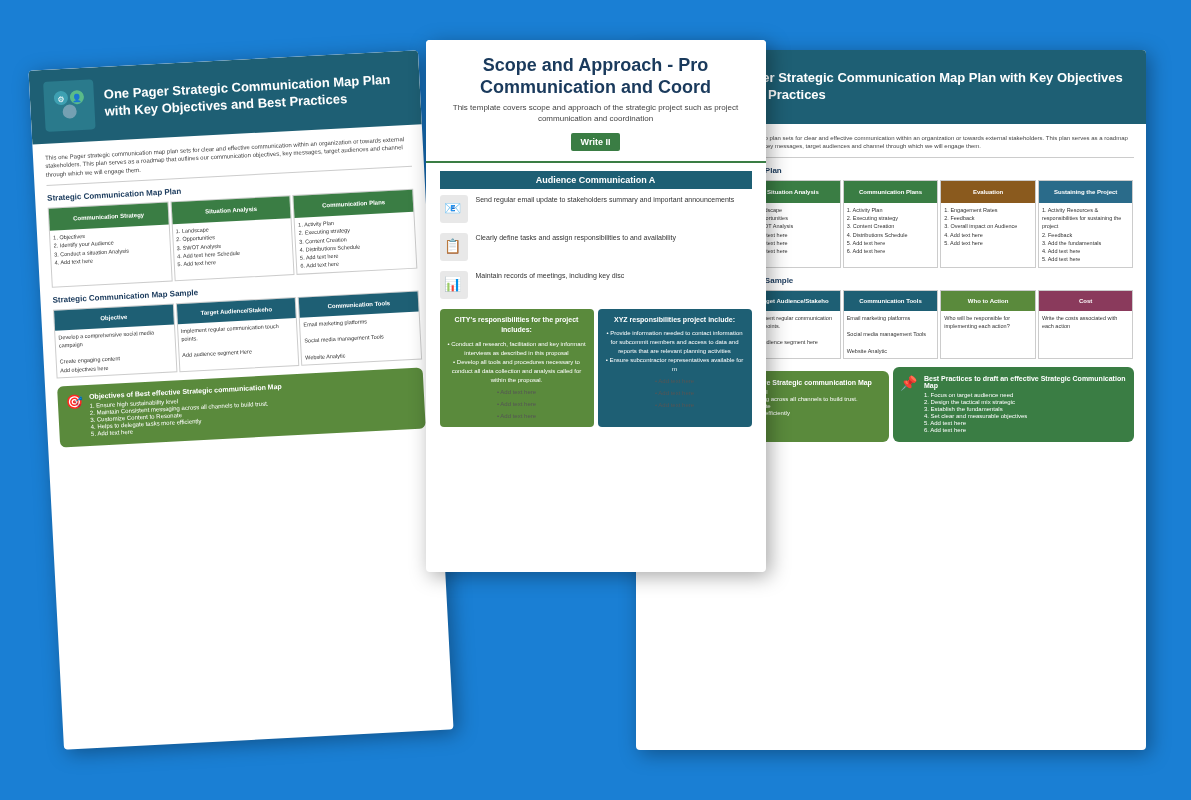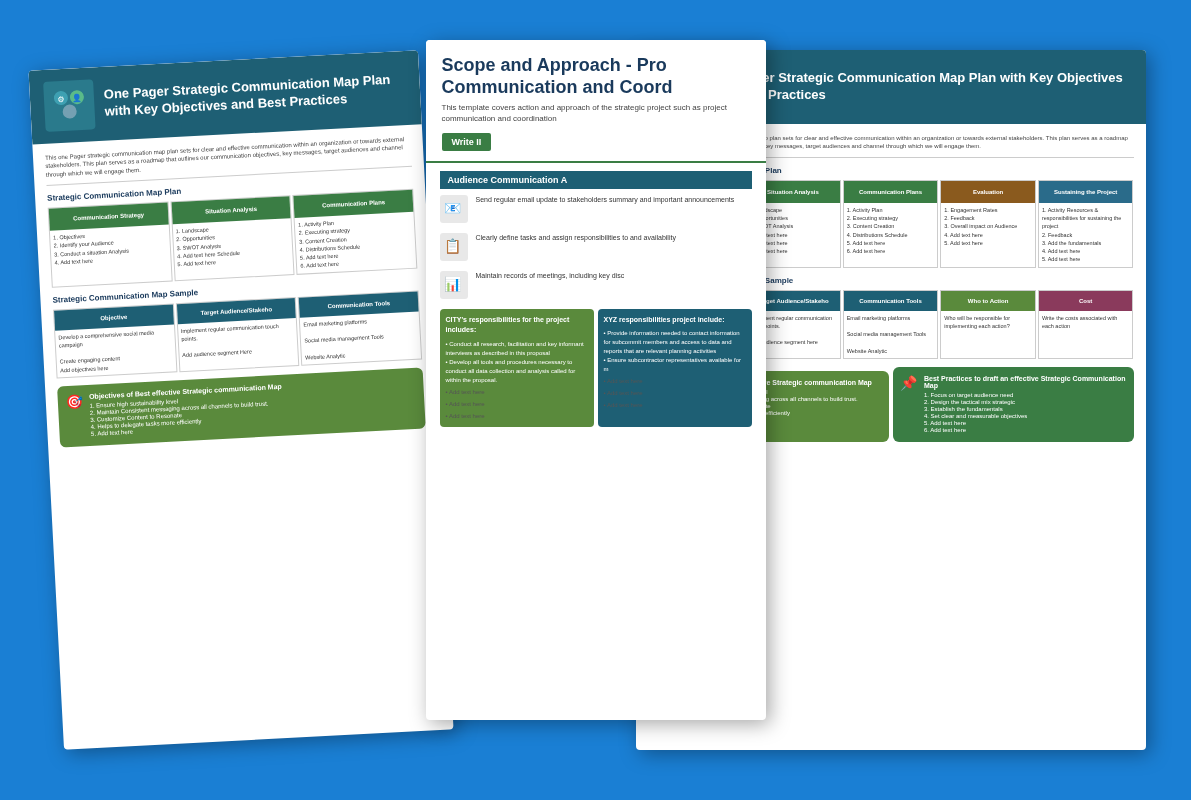--- a/index.html
+++ b/index.html
@@ -39,26 +39,27 @@
     .card-right {
       width: 510px;
       height: 700px;
       right: 0px;
       top: 30px;
       z-index: 2;
     }
     
     .card-center {
       width: 340px;
-      height: 680px;
+      height: 532px;
       left: 50%;
       top: 20px;
       transform: translateX(-50%);
       z-index: 3;
       border-radius: 4px;
+      text-align: center;
     }
 
     
     .doc-header {
       background: #1e5f74;
       padding: 12px 14px;
       display: flex;
       align-items: center;
       gap: 10px;
       min-height: 70px;
@@ -471,21 +472,21 @@
             <div class="bp-item">6. Add text here</div>
           </div>
         </div>
       </div>
     </div>
   </div>
 
   <div class="doc-card card-center">
     <div class="center-header">
       <div class="center-main-title">Scope and Approach - Pro<br>Communication and Coord</div>
-      <div class="center-subtitle">This template covers action and approach of the strategic project such as project communication and coordination</div>
+      <div class="center-subtitle">This template covers scope and approach of the strategic project such as project communication and coordination</div>
       <div class="phase-badge">Write II</div>
     </div>
     <div class="center-body">
       <div class="center-section-title">Audience Communication A</div>
 
       <div class="comm-item">
         <div class="comm-item-icon">📧</div>
         <div>Send regular email update to stakeholders  summary and important announcements</div>
       </div>
       <div class="comm-item">

